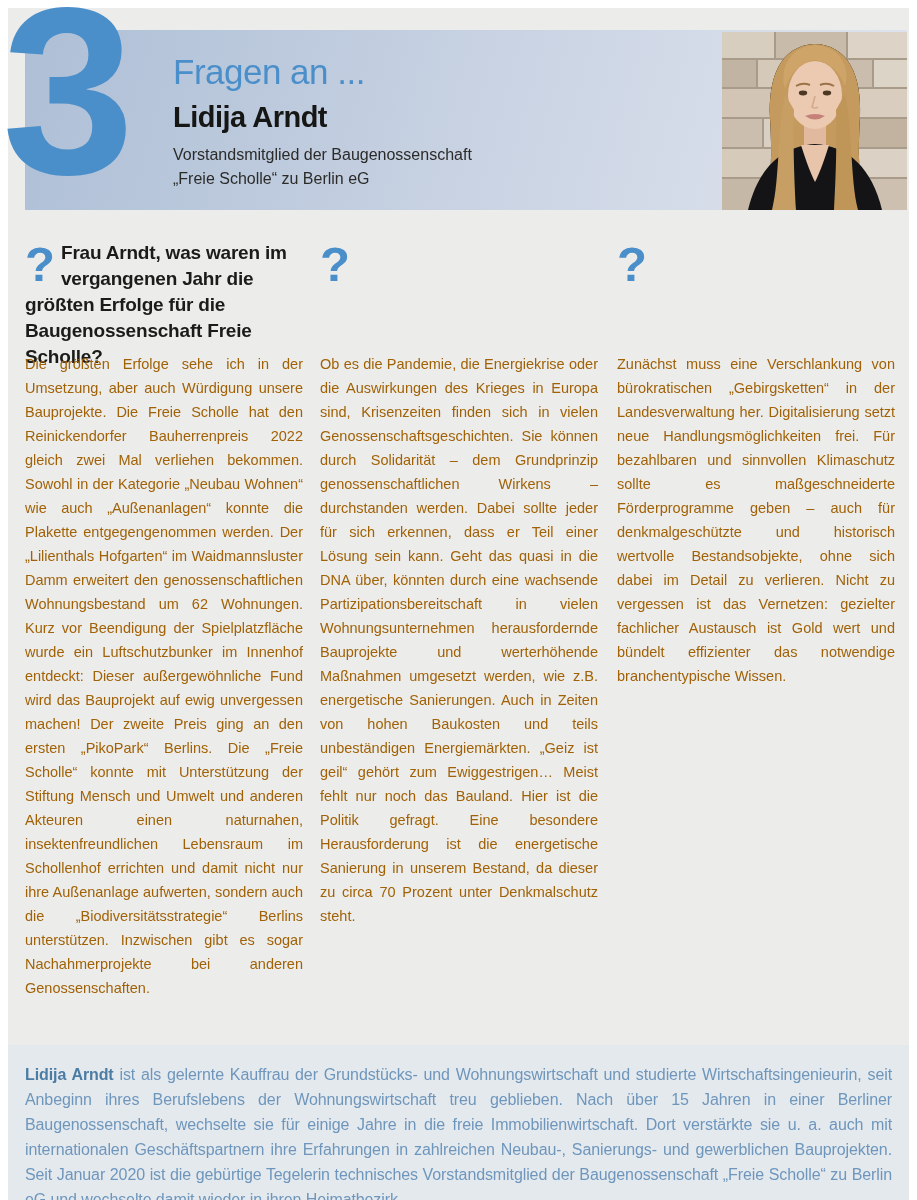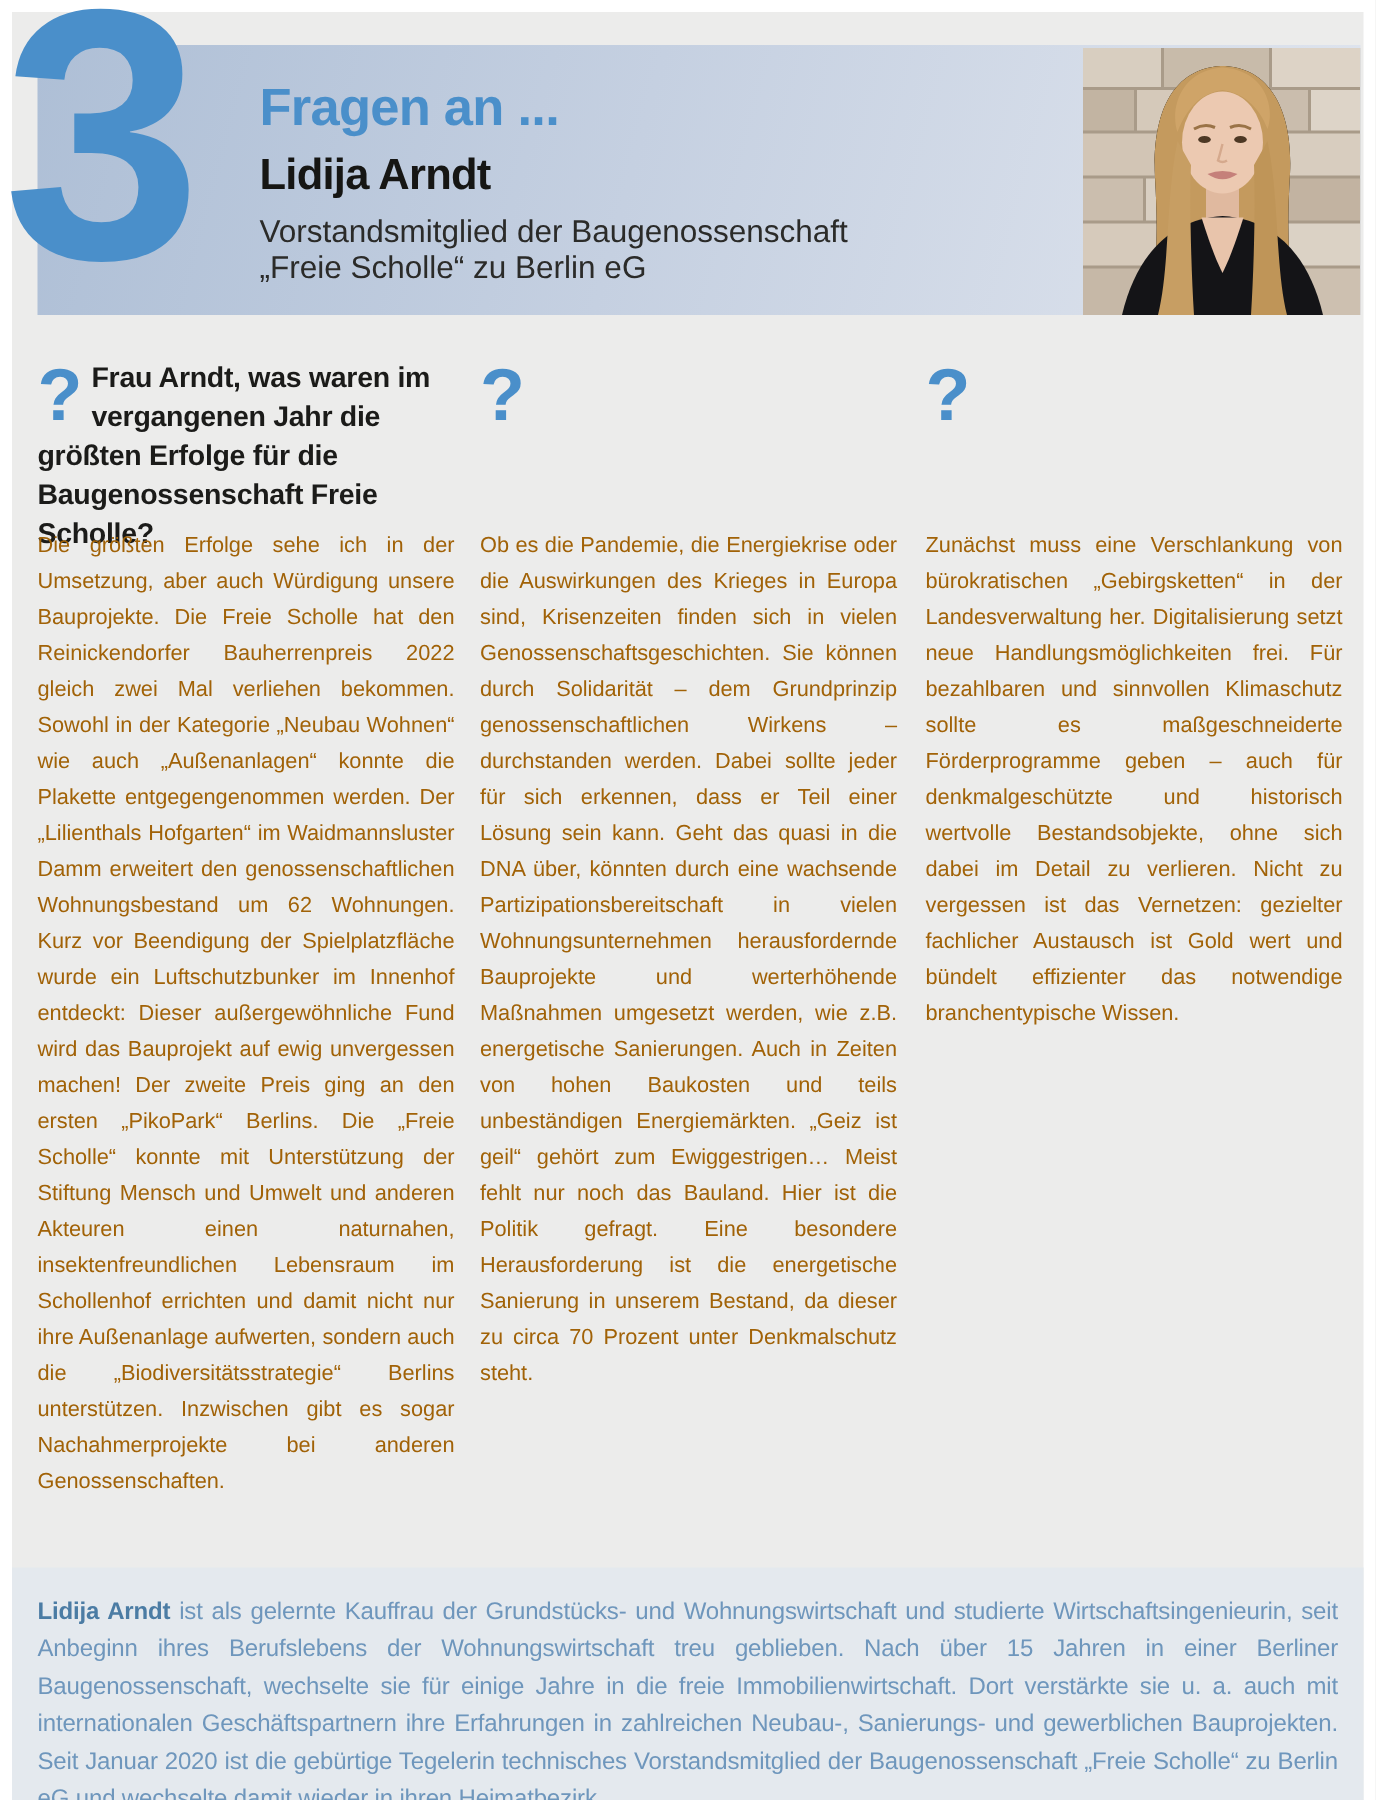--- a/index.html
+++ b/index.html
@@ -24,29 +24,29 @@
   .big-number {
     position:absolute; left:-6px; top:-36px;
     font-size:238px; line-height:238px; font-weight:bold;
     color:#4a8fca;
     letter-spacing:-6px;
   }
   .header-text {
     position:absolute; left:148px; top:22px;
   }
   .header-title {
-    font-size:35px; font-weight:bold; color:#4a8fca;
+    font-size:35px; font-weight:normal; color:#4a8fca;
     letter-spacing:-0.5px;
   }
   .header-name {
     font-size:29px; font-weight:bold; color:#161614;
     margin-top:9px; letter-spacing:-0.5px;
   }
   .header-sub {
-    font-size:21px; color:#2b2b29; line-height:24px; margin-top:9px;
+    font-size:16px; color:#2b2b29; line-height:24px; margin-top:9px;
   }
   .photo {
     position:absolute; right:0; top:2px;
     width:185px; height:178px; overflow:hidden;
   }
   
   .col { position:absolute; top:232px; width:278px; }
   .col1 { left:17px; }
   .col2 { left:312px; }
   .col3 { left:609px; }

